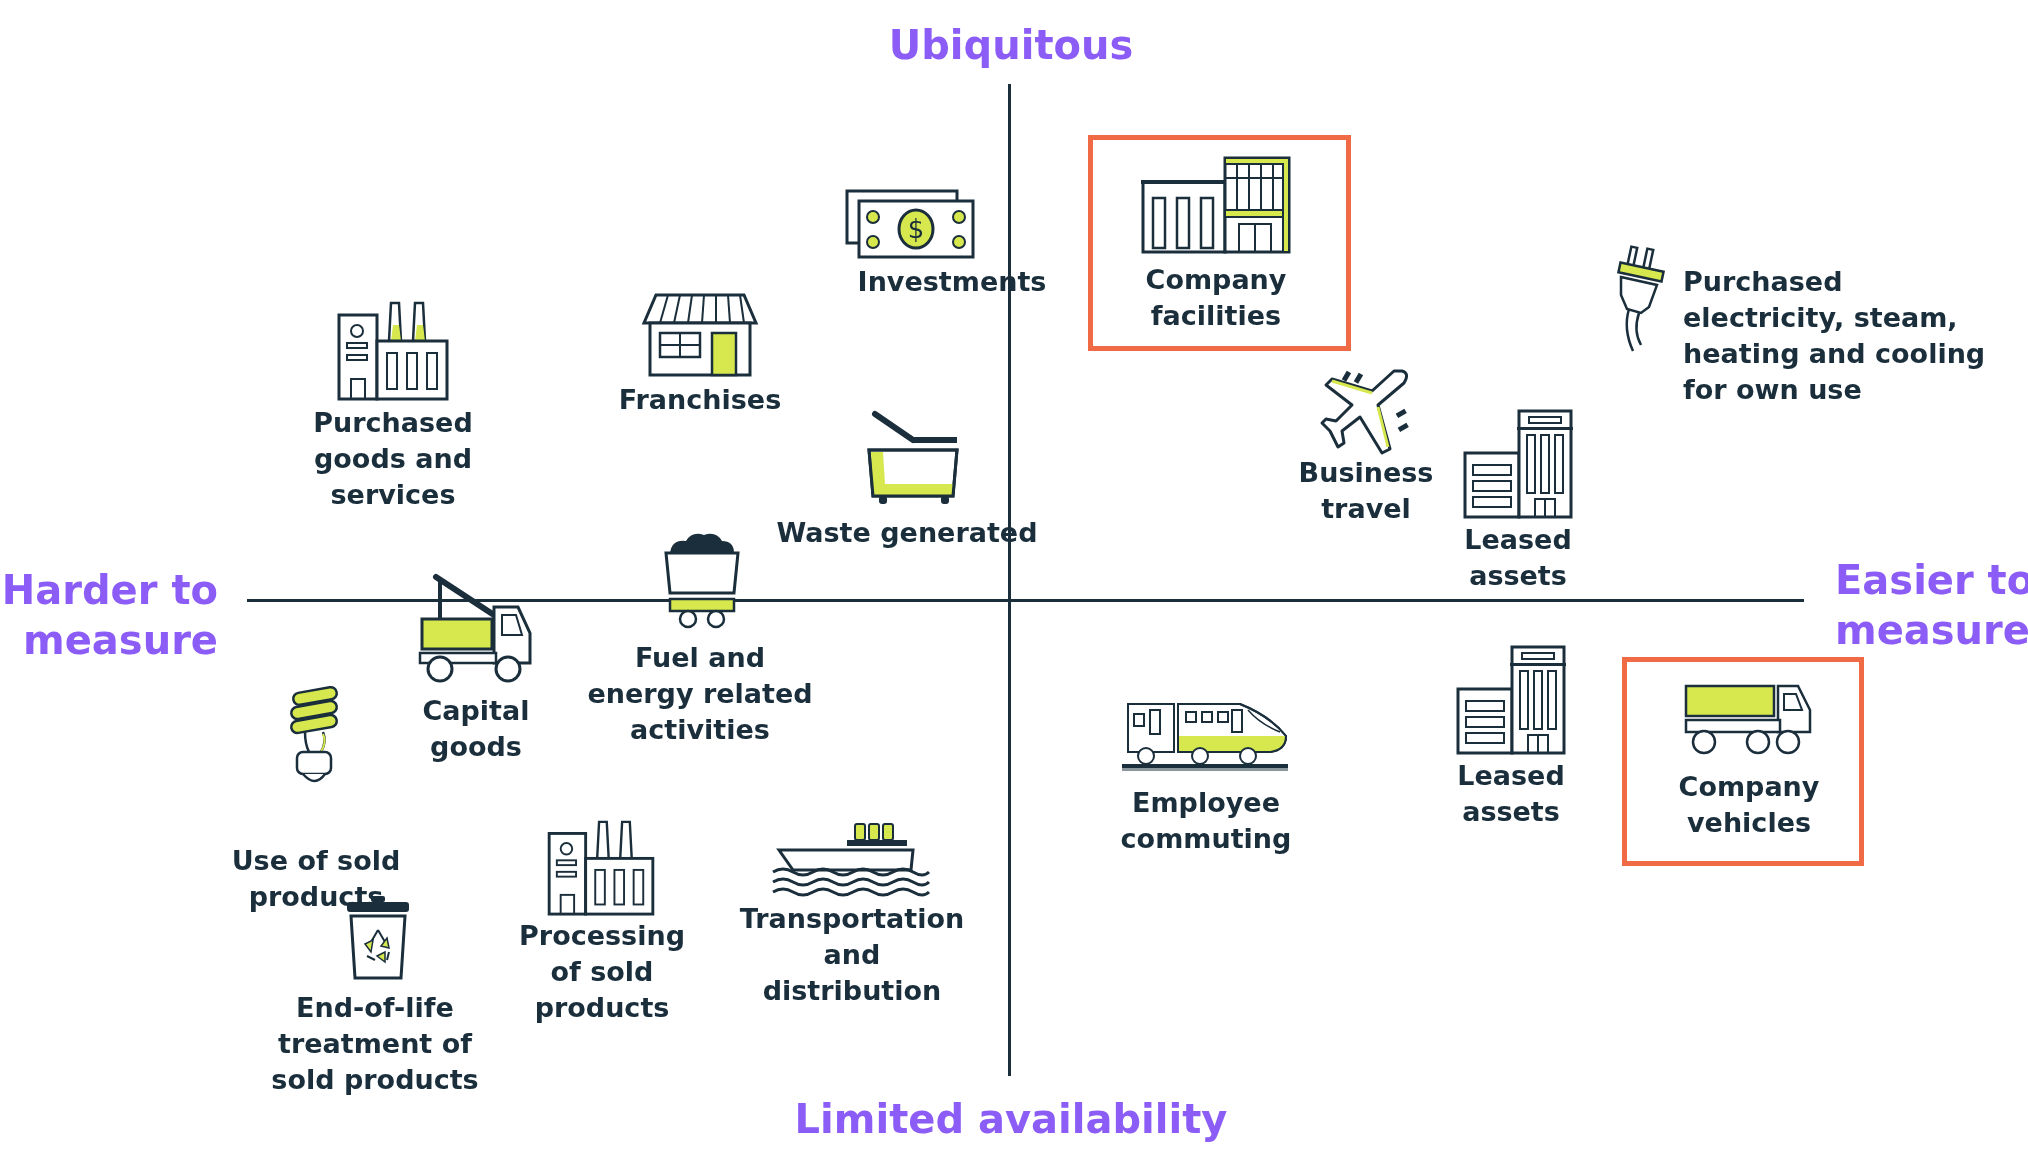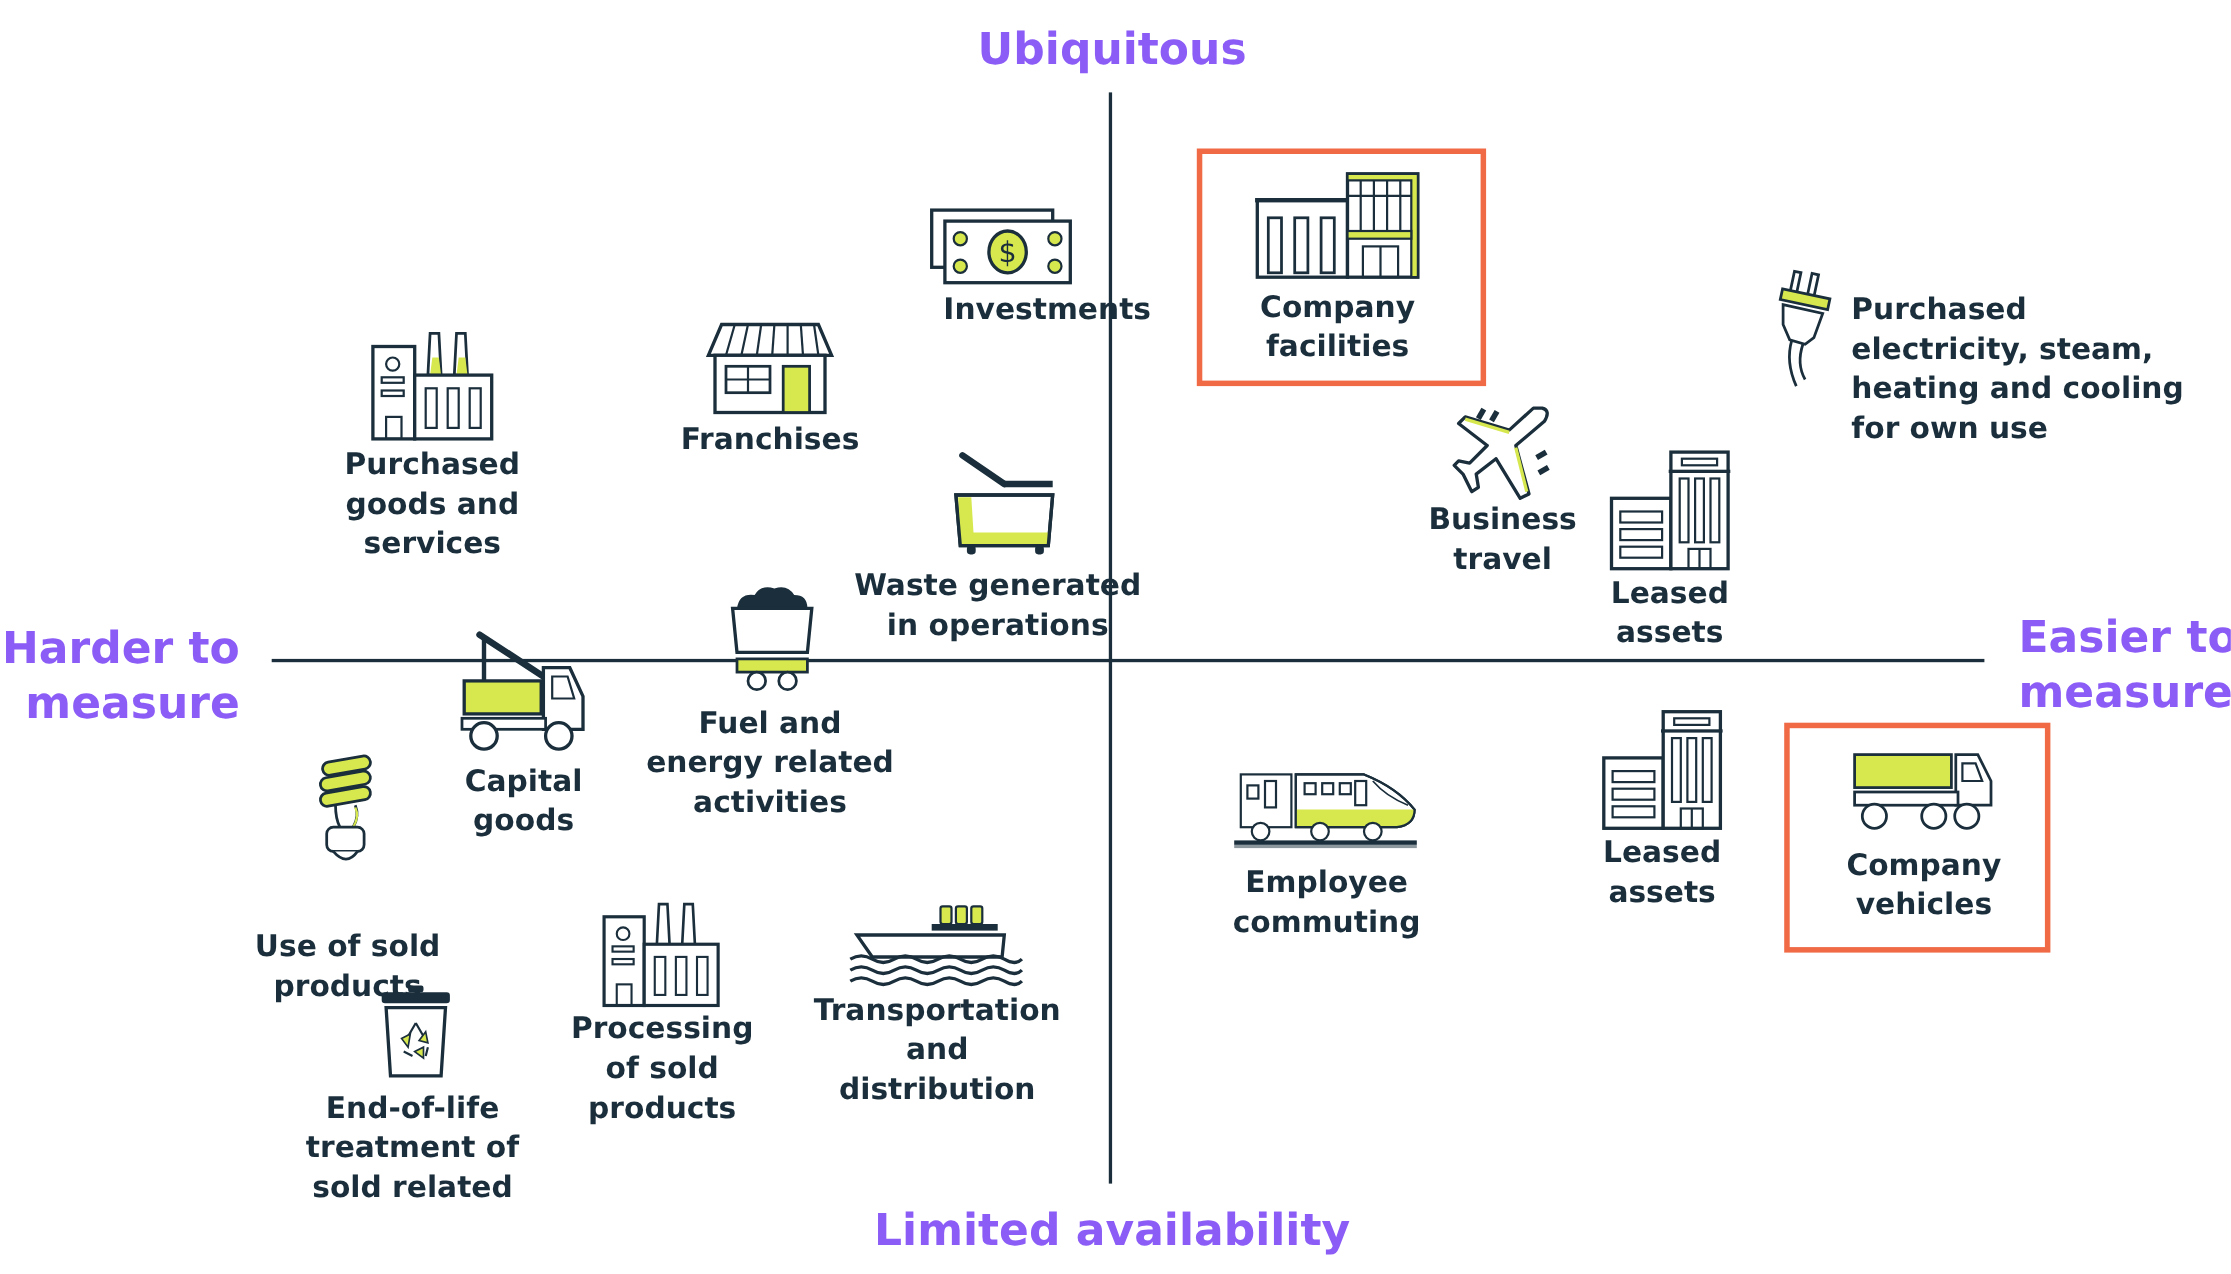--- a/index.html
+++ b/index.html
@@ -143,21 +143,20 @@
     <line x1="10" y1="6" x2="48" y2="32" stroke="#1a2e3b" stroke-width="6" stroke-linecap="round"></line>
     <line x1="48" y1="32" x2="92" y2="32" stroke="#1a2e3b" stroke-width="6"></line>
     <path d="M4 42 H92 L88 88 H8 Z" fill="#fff" stroke="#1a2e3b" stroke-width="3"></path>
     <path d="M6 44 H18 L20 76 H90 L88 88 H8 Z" fill="#d6e84e"></path>
     <path d="M4 42 H92 L88 88 H8 Z" fill="none" stroke="#1a2e3b" stroke-width="3"></path>
     <rect x="14" y="88" width="8" height="8" rx="3" fill="#1a2e3b"></rect>
     <rect x="76" y="88" width="8" height="8" rx="3" fill="#1a2e3b"></rect>
   </svg>
   <div class="label" style="left:907px; top:515px;">
     <span class="ln">Waste generated</span>
-    <span class="ln">in operations</span>
   </div>
 </div>
 
 <div class="item">
   <svg class="icon" style="left:1365px; top:411px;" width="90" height="88" viewBox="0 0 90 88">
     <path d="M82 4 Q90 6 84 16 L58 38 L70 82 L62 86 L40 50 L22 64 L24 76 L18 80 L10 64 L2 56 L6 52 L16 54 L32 38 L6 18 L12 12 L52 24 L74 4 Z" fill="#fff" stroke="#1a2e3b" stroke-width="3" stroke-linejoin="round"></path>
     <path d="M12 14 L52 26" stroke="#d6e84e" stroke-width="3"></path>
     <path d="M58 40 L68 80" stroke="#d6e84e" stroke-width="3"></path>
     <rect x="24" y="4" width="5" height="10" fill="#1a2e3b" transform="rotate(30 26 9)"></rect>
     <rect x="36" y="6" width="5" height="10" fill="#1a2e3b" transform="rotate(30 38 11)"></rect>
@@ -347,15 +346,15 @@
     <path d="M8 22 H62 L58 84 H12 Z" fill="#fff" stroke="#1a2e3b" stroke-width="3"></path>
     <path d="M35 36 L28 48 M35 36 L42 48" fill="none" stroke="#1a2e3b" stroke-width="2"></path>
     <path d="M22 50 L30 46 L28 58 Z" fill="#d6e84e" stroke="#1a2e3b" stroke-width="1.5"></path>
     <path d="M44 44 L46 54 L38 52 Z" fill="#d6e84e" stroke="#1a2e3b" stroke-width="1.5"></path>
     <path d="M34 62 L42 58 L42 68 Z" fill="#d6e84e" stroke="#1a2e3b" stroke-width="1.5"></path>
     <path d="M24 62 L32 66 M46 58 L44 66" fill="none" stroke="#1a2e3b" stroke-width="2"></path>
   </svg>
   <div class="label" style="left:375px; top:990px;">
     <span class="ln">End-of-life</span>
     <span class="ln">treatment of</span>
-    <span class="ln">sold related</span>
+    <span class="ln">sold products</span>
   </div>
 </div>
 
 </body></html>

